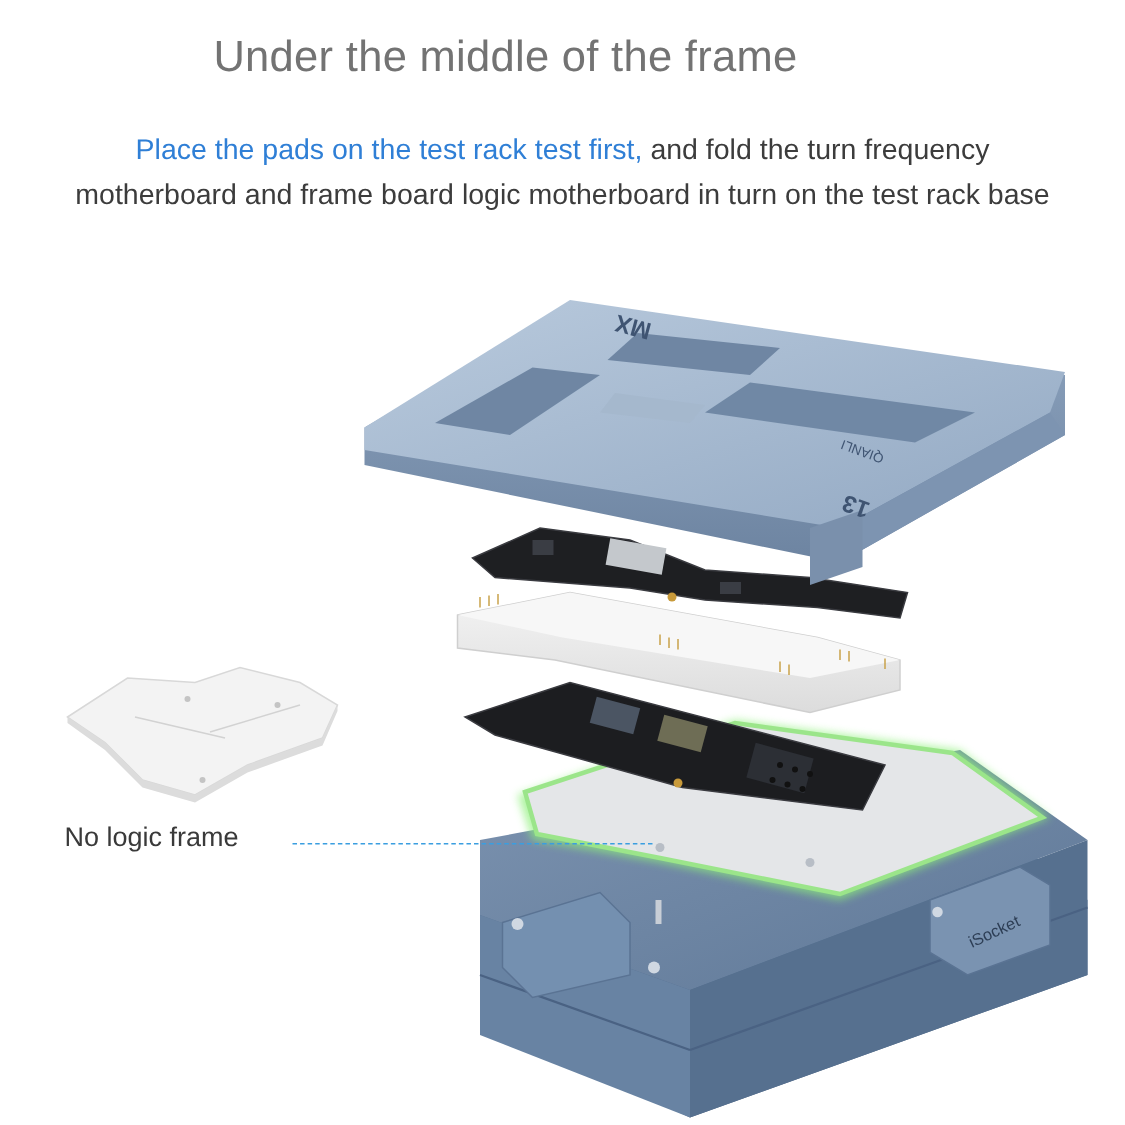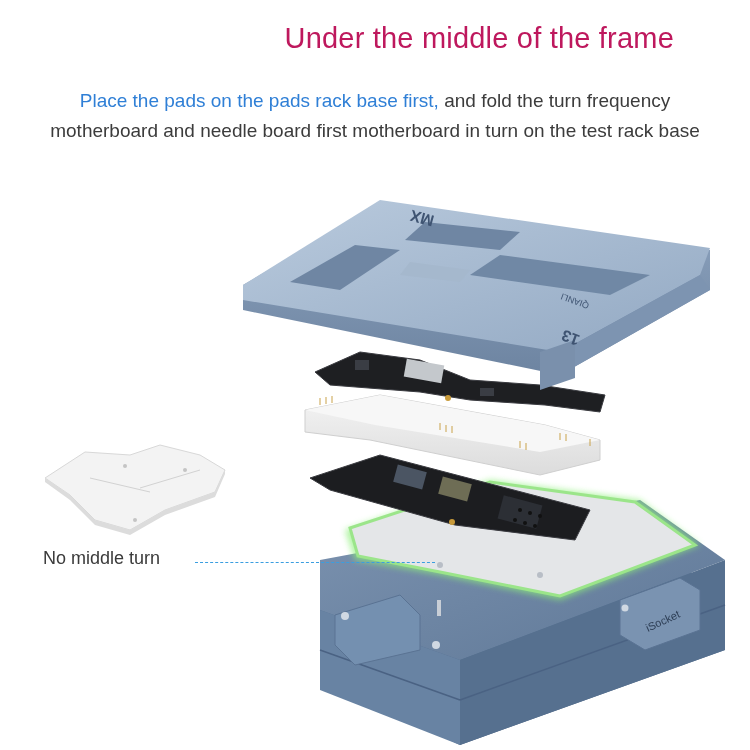--- a/index.html
+++ b/index.html
@@ -1,35 +1,35 @@
 <!DOCTYPE html>
 <html><head>
 <meta charset="utf-8">
 <style>
   html, body { margin: 0; padding: 0; background: #ffffff; }
   body { width: 750px; height: 750px; position: relative; overflow: hidden;
          font-family: "Liberation Sans", "DejaVu Sans", sans-serif; }
-  .title { position: absolute; top: 22px; left: 0; width: 674px; text-align: right;
-           font-size: 29px; color: #be185d; letter-spacing: 0.2px; }
+  .title { position: absolute; top: 22px; left: 0; width: 674px; text-align: center;
+           font-size: 29px; color: #737373; letter-spacing: 0.2px; }
   .subtitle { position: absolute; top: 86px; left: 0; width: 750px; text-align: center;
               font-size: 19px; line-height: 30px; color: #3c3c3c; }
   .subtitle .hl { color: #2f7fd6; }
   .caption { position: absolute; top: 548px; left: 43px; font-size: 18px; color: #3a3a3a; }
   .dashline { position: absolute; top: 562px; left: 195px; width: 240px; height: 0;
               border-top: 1.5px dashed #3a9ee0; }
   .stage { position: absolute; left: 0; top: 0; width: 750px; height: 750px; }
 </style>
 </head>
 <body>
 
 <div class="title">Under the middle of the frame</div>
 
 <div class="subtitle">
-  <span class="hl">Place the pads on the pads rack base first,</span><span> and fold the turn frequency</span><br>
-  <span>motherboard and needle board first motherboard in turn on the test rack base</span>
+  <span class="hl">Place the pads on the test rack test first,</span><span> and fold the turn frequency</span><br>
+  <span>motherboard and frame board logic motherboard in turn on the test rack base</span>
 </div>
 
 <svg class="stage" viewBox="0 0 750 750" xmlns="http://www.w3.org/2000/svg">
   <defs>
     <linearGradient id="frameTop" x1="0" y1="0" x2="1" y2="1">
       <stop offset="0" stop-color="#b9cadd"></stop>
       <stop offset="1" stop-color="#93a9c3"></stop>
     </linearGradient>
     <linearGradient id="frameSide" x1="0" y1="0" x2="0" y2="1">
       <stop offset="0" stop-color="#8ea4bf"></stop>
@@ -148,14 +148,14 @@
     <polygon points="45,478 85,452 130,455 160,445 200,455 225,470 215,492 165,510 130,530 95,520 70,495" fill="#f3f3f3" stroke="#d8d8d8" stroke-width="1"></polygon>
     <polygon points="45,478 70,495 95,520 130,530 165,510 215,492 225,470 225,474 215,497 165,515 130,535 95,525 70,500 45,482" fill="#dcdcdc"></polygon>
     <line x1="90" y1="478" x2="150" y2="492" stroke="#d2d2d2" stroke-width="1"></line>
     <line x1="140" y1="488" x2="200" y2="470" stroke="#d2d2d2" stroke-width="1"></line>
     <circle cx="125" cy="466" r="2" fill="#c4c4c4"></circle>
     <circle cx="185" cy="470" r="2" fill="#c4c4c4"></circle>
     <circle cx="135" cy="520" r="2" fill="#c4c4c4"></circle>
   </g>
 </svg>
 
-<div class="caption">No middle turn</div>
+<div class="caption">No logic frame</div>
 <div class="dashline"></div>
 
 </body></html>

